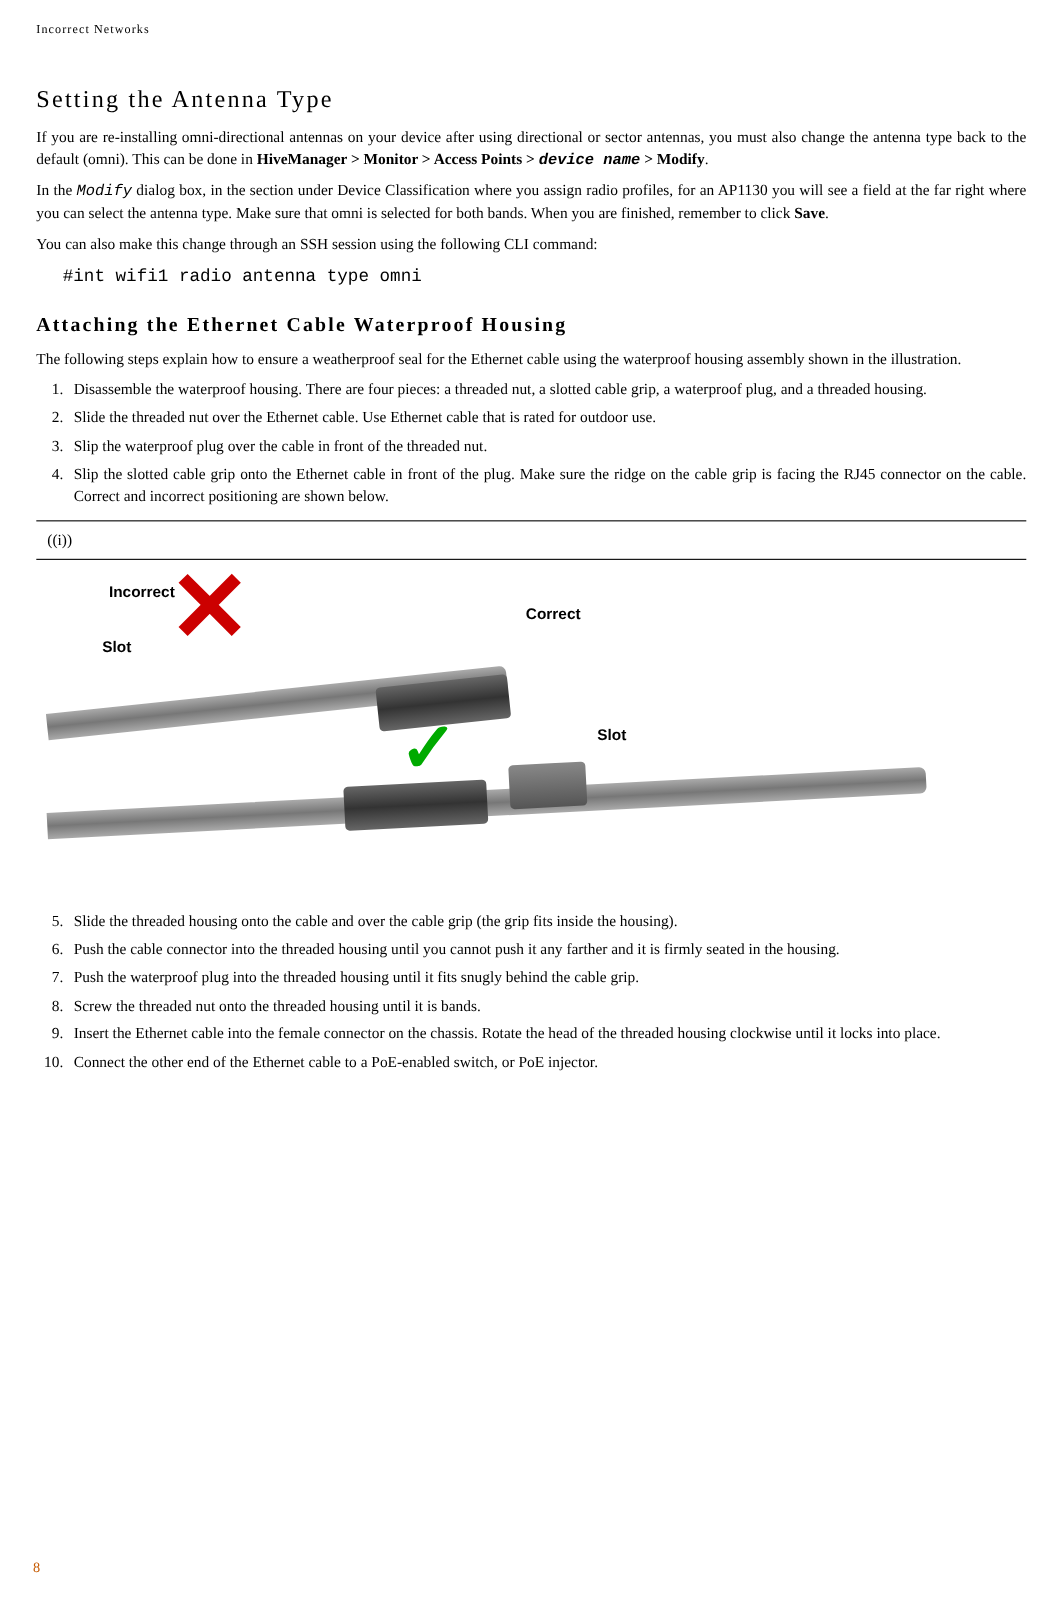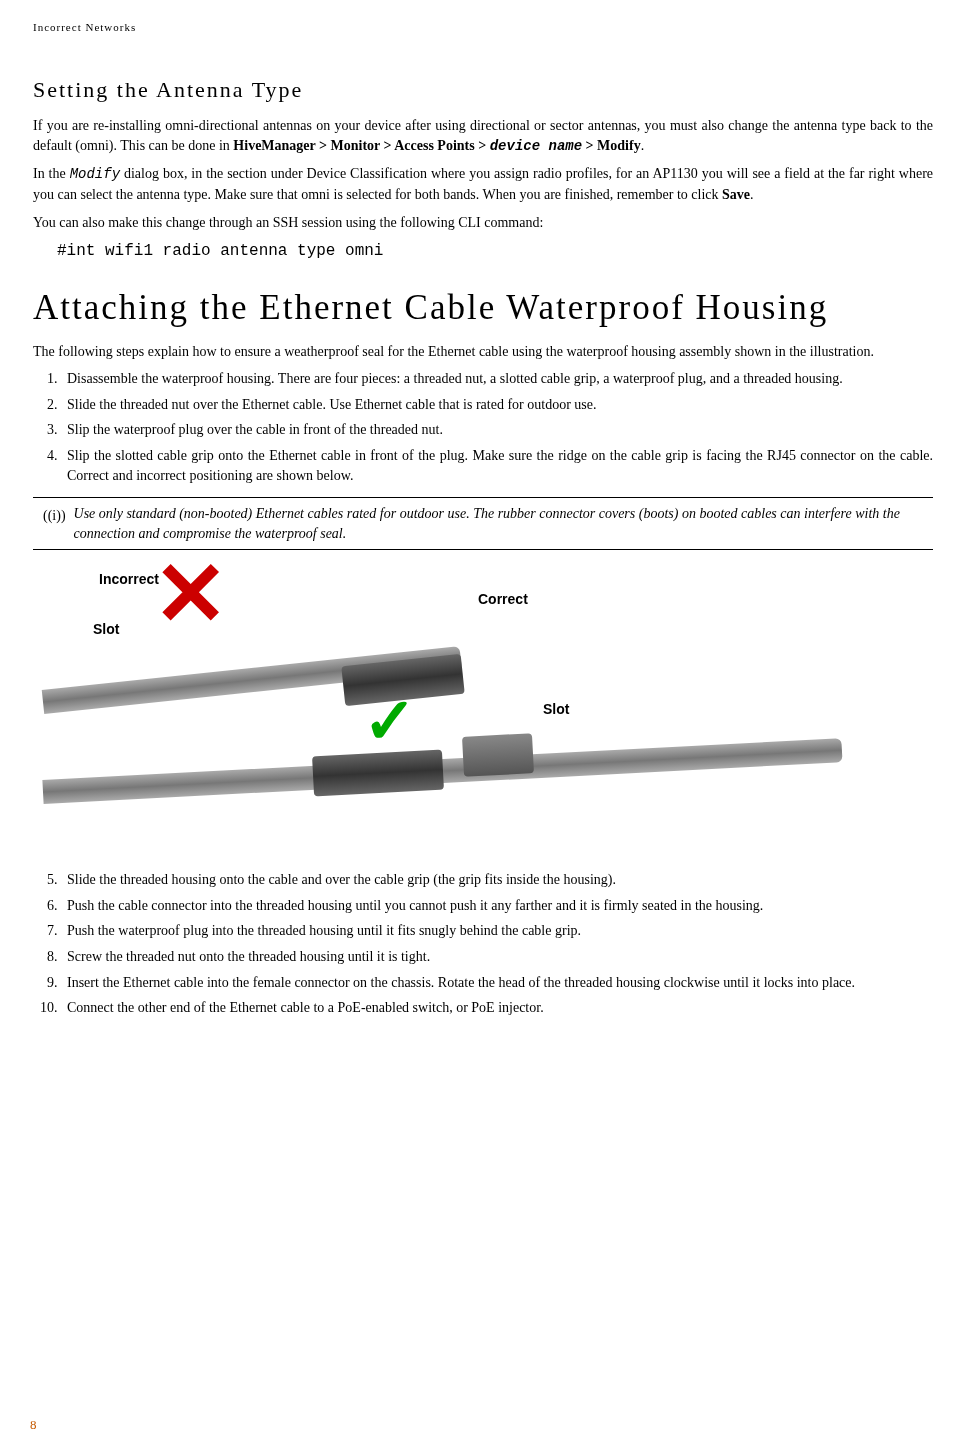--- a/index.html
+++ b/index.html
@@ -16,22 +16,22 @@
       letter-spacing: 1px;
       margin-bottom: 40px;
     }
     h1 {
       font-size: 22px;
       font-weight: normal;
       letter-spacing: 2px;
       margin: 20px 0 10px 0;
     }
     h2 {
-      font-size: 35px;
-      font-weight: normal;
+      font-size: 18px;
+      font-weight: bold;
       letter-spacing: 2px;
       margin: 20px 0 10px 0;
     }
     p {
       margin: 8px 0;
       text-align: justify;
     }
     .bold {
       font-weight: bold;
     }
@@ -184,21 +184,20 @@
 
 <ol>
   <li>Disassemble the waterproof housing. There are four pieces: a threaded nut, a slotted cable grip, a waterproof plug, and a threaded housing.</li>
   <li>Slide the threaded nut over the Ethernet cable. Use Ethernet cable that is rated for outdoor use.</li>
   <li>Slip the waterproof plug over the cable in front of the threaded nut.</li>
   <li>Slip the slotted cable grip onto the Ethernet cable in front of the plug. Make sure the ridge on the cable grip is facing the RJ45 connector on the cable. Correct and incorrect positioning are shown below.</li>
 </ol>
 
 <div class="note-box">
   <div class="note-icon">((i))</div>
-  <div class="note-text">Use only standard (non-booted) Ethernet cables rated for outdoor use. The rubber connector covers (boots) on booted cables can interfere with the connection and compromise the waterproof seal.</div>
 </div>
 
 <div class="diagram">
   <div class="label-text" style="top:0;left:56px;">Incorrect</div>
   <div class="label-text" style="top:50px;left:50px;">Slot</div>
   <div class="x-mark">✕</div>
   <div class="cable-incorrect"></div>
   <div class="grip-inc"></div>
 
   <div class="label-text" style="top:20px;left:435px;">Correct</div>
@@ -206,18 +205,18 @@
   <div class="check-mark">✓</div>
   <div class="cable-correct"></div>
   <div class="grip-cor"></div>
   <div class="rj45"></div>
 </div>
 
 <ol start="5">
   <li>Slide the threaded housing onto the cable and over the cable grip (the grip fits inside the housing).</li>
   <li>Push the cable connector into the threaded housing until you cannot push it any farther and it is firmly seated in the housing.</li>
   <li>Push the waterproof plug into the threaded housing until it fits snugly behind the cable grip.</li>
-  <li>Screw the threaded nut onto the threaded housing until it is tight.</li>
+  <li>Screw the threaded nut onto the threaded housing until it is bands.</li>
   <li>Insert the Ethernet cable into the female connector on the chassis. Rotate the head of the threaded housing clockwise until it locks into place.</li>
   <li>Connect the other end of the Ethernet cable to a PoE-enabled switch, or PoE injector.</li>
 </ol>
 
 <div class="page-num">8</div>
 
 </body></html>

